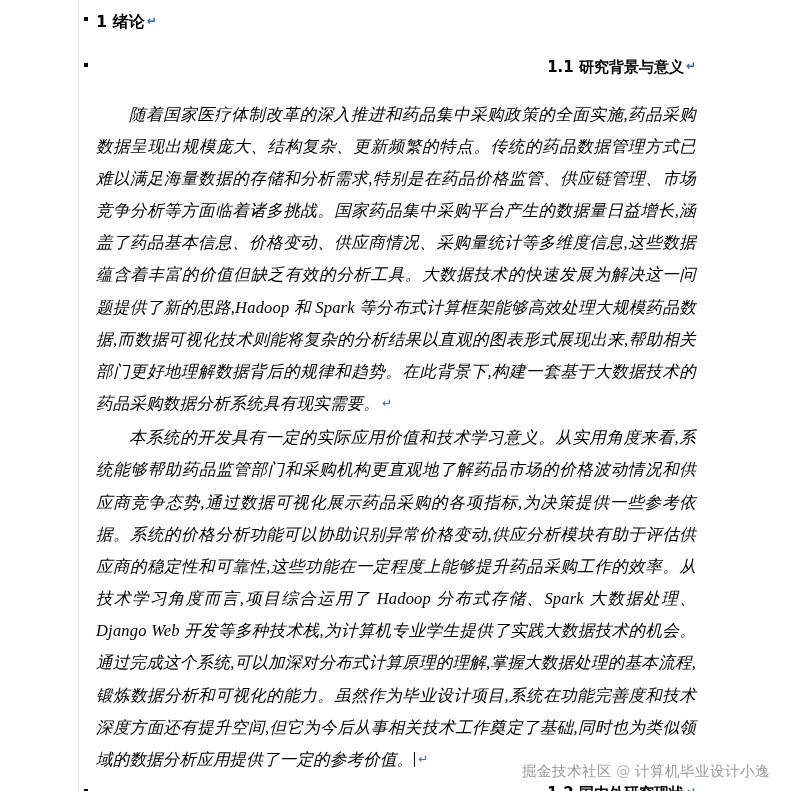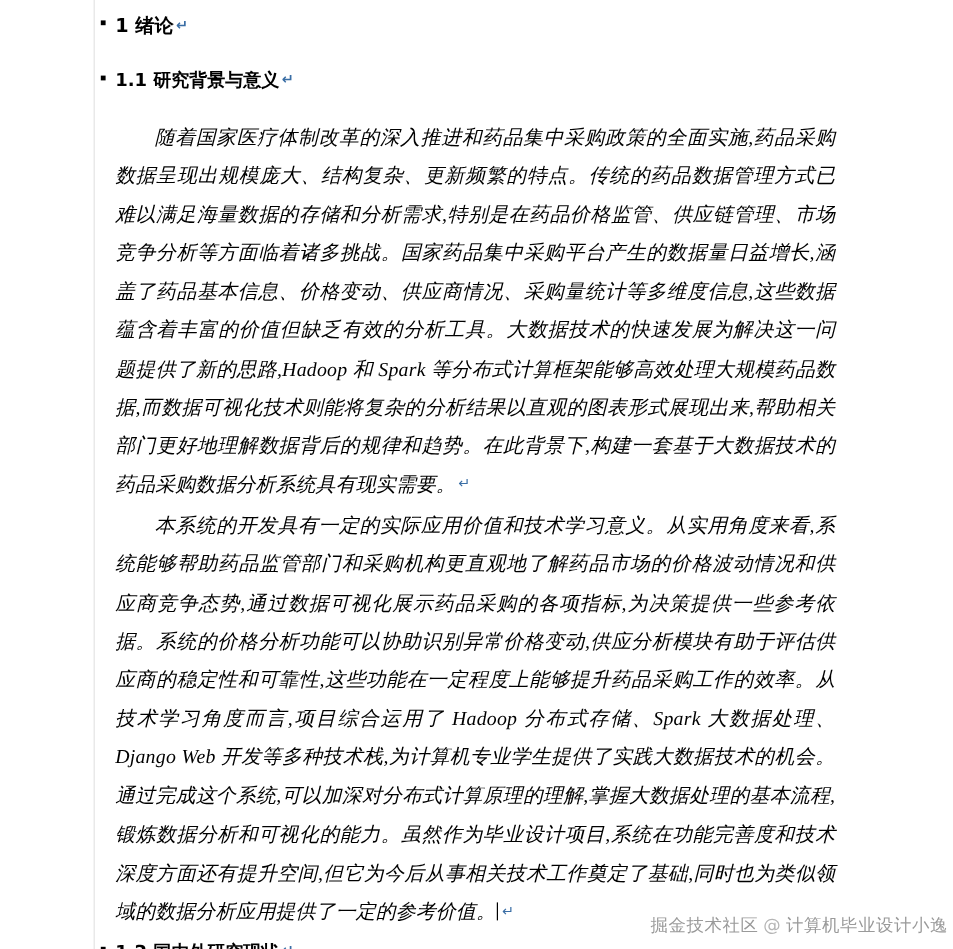--- a/index.html
+++ b/index.html
@@ -53,20 +53,21 @@
     background: #000;
     line-height: 0;
   }
   .h1 {
     font-size: 16px;
     margin: 0 0 22px 0;
   }
   .h2 {
     font-size: 15px;
     margin: 0 0 20px 0;
+    text-align: right;
   }
   .h2.lower {
     margin-top: 6px;
     margin-bottom: 18px;
   }
   .para {
     font-size: 16.5px;
     line-height: 1.95;
     text-align: justify;
     text-justify: inter-ideograph;
@@ -85,21 +86,21 @@
   .caret {
     display: inline-block;
     width: 1px;
     height: 15px;
     background: #000;
     vertical-align: -2px;
     margin: 0 1px;
   }
   .watermark {
     position: absolute;
-    right: 4px;
+    right: 24px;
     bottom: 10px;
     font-family: "DejaVu Sans", "Liberation Sans", sans-serif;
     font-size: 14.5px;
     color: #9a9a9a;
     letter-spacing: 0.5px;
     white-space: nowrap;
   }
   .wm-sep {
     padding: 0 4px;
     color: #b5b5b5;

